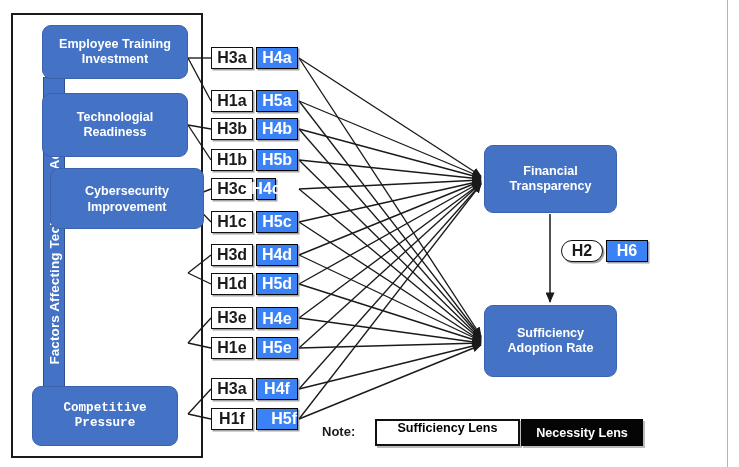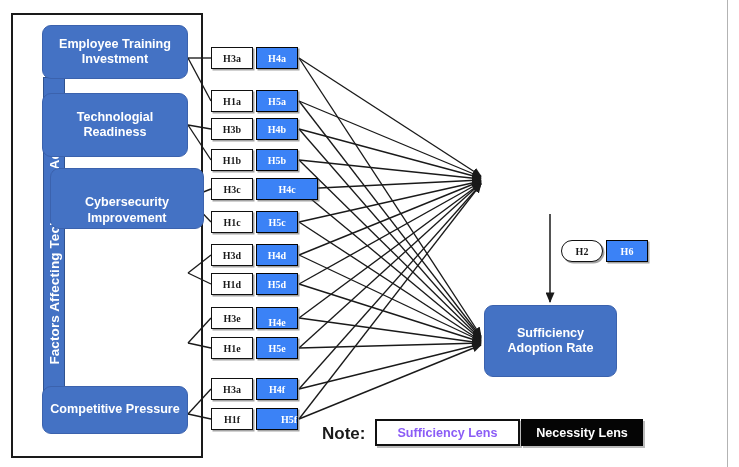--- a/index.html
+++ b/index.html
@@ -42,52 +42,52 @@
   
   .construct{
     position:absolute;
     background:#4472C4;
     border:1px solid #3b62ad;
     border-radius:9px;
     color:#ffffff;
     display:flex;align-items:center;justify-content:center;text-align:center;
     font-size:12.6px;font-weight:bold;line-height:1.22;
     box-sizing:border-box;
-    padding:2px 6px;
+    padding:13px 6px;
   }
   .construct.endo{font-size:12.6px;}
 
   
   .chip{
     position:absolute;
     box-sizing:border-box;
     display:flex;align-items:center;justify-content:center;
-    font-family:Liberation Serif, serif;
-    font-size:10px;font-weight:bold;
+    font-family:Liberation Sans, sans-serif;
+    font-size:16px;font-weight:bold;
     height:22px;
   }
   .chip.suff{
     background:#ffffff;border:1.6px solid #111111;color:#1a1a1a;
     box-shadow:1.5px 1.5px 0 rgba(90,90,90,.55);
   }
   .chip.nec{
     background:#3b82f6;border:1.6px solid #050505;color:#ffffff;
     box-shadow:1.5px 1.5px 0 rgba(90,90,90,.55);
   }
 
   
   .note-label{
     position:absolute;left:322px;top:424px;
-    font-size:17px;font-weight:bold;color:#1a1a1a;
+    font-size:13px;font-weight:bold;color:#1a1a1a;
   }
   .legend-suff{
     position:absolute;left:375px;top:419px;width:145px;height:27px;
     background:#ffffff;border:2.4px solid #111111;
-    display:flex;align-items:center;justify-content:center;
-    font-size:12.6px;font-weight:bold;color:#8b5cf6;box-sizing:border-box;
+    display:flex;justify-content:center;
+    font-size:12.6px;font-weight:bold;color:#000000;box-sizing:border-box;
     box-shadow:2px 2px 0 rgba(120,120,120,.5);
   }
   .legend-nec{
     position:absolute;left:521px;top:419px;width:122px;height:27px;
     background:#050505;border:2.4px solid #050505;
     display:flex;align-items:center;justify-content:center;
     font-size:12.6px;font-weight:bold;color:#ffffff;box-sizing:border-box;
     box-shadow:2px 2px 0 rgba(120,120,120,.5);
   }
 </style>
@@ -160,24 +160,27 @@
 
   <div class="construct" style="left:42px;top:25px;width:146px;height:54px;">
     <span>Employee Training Investment</span>
   </div>
   <div class="construct" style="left:42px;top:93px;width:146px;height:64px;">
     <span>Technologial Readiness</span>
   </div>
   <div class="construct" style="left:50px;top:168px;width:154px;height:61px;align-items:flex-end;">
     <span>Cybersecurity Improvement</span>
   </div>
-  <div class="construct" style="left:42px;top:386px;width:146px;height:48px;">
+  <div class="construct" style="left:32px;top:386px;width:146px;height:60px;font-family:Liberation Mono, monospace;">
     <span>Competitive Pressure</span>
   </div>
 
+  <div class="construct endo" style="left:484px;top:145px;width:133px;height:68px;">
+    <span>Financial Transparency</span>
+  </div>
   <div class="construct endo" style="left:484px;top:305px;width:133px;height:72px;">
     <span>Sufficiency Adoption Rate</span>
   </div>
 
   <div class="chip suff" style="left:211px;top:47px;width:42px;">
       <span>H3a</span>
     </div>
   <div class="chip nec" style="left:256px;top:47px;width:42px;">
       <span>H4a</span>
     </div>
@@ -199,21 +202,21 @@
   <div class="chip suff" style="left:211px;top:149px;width:42px;">
       <span>H1b</span>
     </div>
   <div class="chip nec" style="left:256px;top:149px;width:42px;">
       <span>H5b</span>
     </div>
 
   <div class="chip suff" style="left:211px;top:178px;width:42px;">
       <span>H3c</span>
     </div>
-  <div class="chip nec" style="left:256px;top:178px;width:62px;">
+  <div class="chip nec" style="left:256px;top:178px;width:20px;">
       <span>H4c</span>
     </div>
 
   <div class="chip suff" style="left:211px;top:211px;width:42px;">
       <span>H1c</span>
     </div>
   <div class="chip nec" style="left:256px;top:211px;width:42px;">
       <span>H5c</span>
     </div>
 

